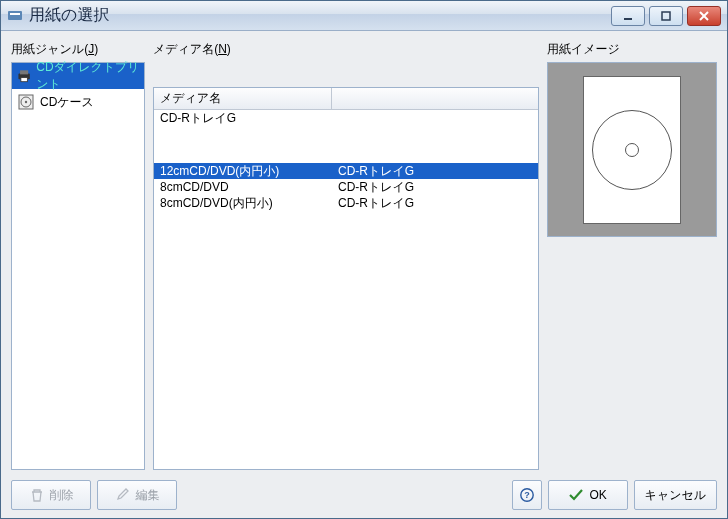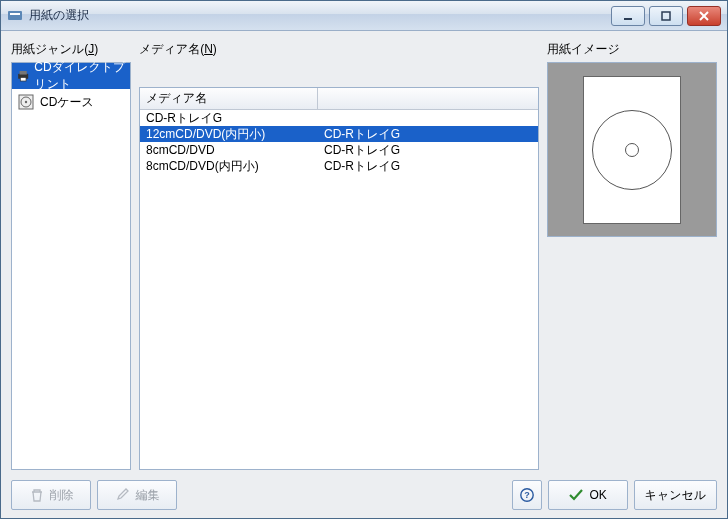--- a/index.html
+++ b/index.html
@@ -24,21 +24,21 @@
     background: linear-gradient(to bottom, #f0f4f9 0%, #d8e2ee 45%, #c3d2e6 46%, #d5e1ef 100%);
     border-bottom: 1px solid #9aaec8;
     display: flex;
     align-items: center;
     padding-left: 6px;
   }
   .titlebar .app-icon {
     width: 16px; height: 16px; margin-right: 6px;
     display:inline-block;
   }
-  .titlebar .title-text { color:#1b2b45; font-size:12px; }
+  .titlebar .title-text { color:#1b2b45; font-size:16px; }
   .winbtns { margin-left:auto; display:flex; }
   .winbtn {
     width: 34px; height: 20px;
     margin-right:4px;
     border:1px solid #6a84a5;
     background: linear-gradient(to bottom,#eef4fb,#cedff0);
     border-radius:3px;
     display:flex; align-items:center; justify-content:center;
     color:#2b3d56;
   }
@@ -49,33 +49,33 @@
   }
   .client {
     flex:1;
     display:flex;
     flex-direction:column;
     padding:10px 10px 8px 10px;
   }
   .main-row { flex:1; display:flex; gap:8px; }
   .col { display:flex; flex-direction:column; }
   .field-label { margin-bottom:4px; color:#000; }
-  .genre-col { width:120px; }
+  .genre-col { width:134px; }
   .genre-list {
     flex:1;
     border:1px solid #9db2cc;
     background:#fff;
   }
   .genre-item {
     display:flex; align-items:center;
     height:26px; padding:0 4px; gap:4px;
     cursor:default;
   }
   .genre-item.selected {
-    background:#1a61c9; color:#ffffff;
+    background:#1a61c9; color:#5eead4;
   }
   .genre-icon { width:20px; height:20px; display:inline-block; }
   .genre-icon svg { width:100%; height:100%; }
 
   .media-col { flex:1;gap:25px; }
   .media-table {
     flex:1;
     border:1px solid #9db2cc;
     background:#fff;
     display:flex; flex-direction:column;
@@ -86,21 +86,21 @@
     padding:2px 6px; font-size:12px; border-right:1px solid #c0c8d4;
     color:#000;
   }
   .col-media { width:178px; }
   .col-size { flex:1; }
   .tbody { flex:1; }
   .trow { display:flex; height:16px; line-height:16px; font-size:12px;}
   .trow .td { padding:0 6px; overflow:hidden; white-space:nowrap;}
   .trow .td.col-media { width:178px;}
   .trow .td.col-size { flex:1;}
-  .trow.selected { background:#1a61c9; color:#fff; }
+  .trow.selected { background:#1a61c9; color:#fff;margin-top:37px; }
 
   .right-col { width:170px; }
   .preview-box {
     border:1px solid #9db2cc;
     background:#9a9a9a;
     width:170px; height:175px;
     display:flex; align-items:center; justify-content:center;
     margin-top:0;
   }
   .paper {

